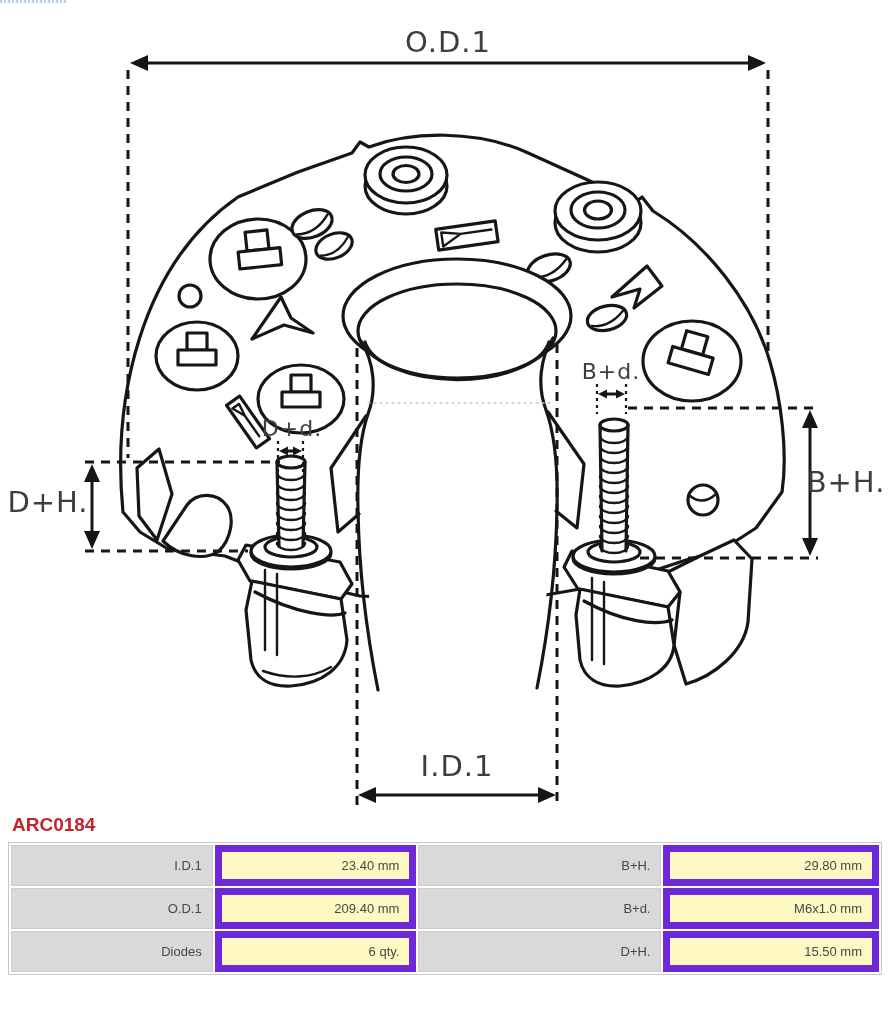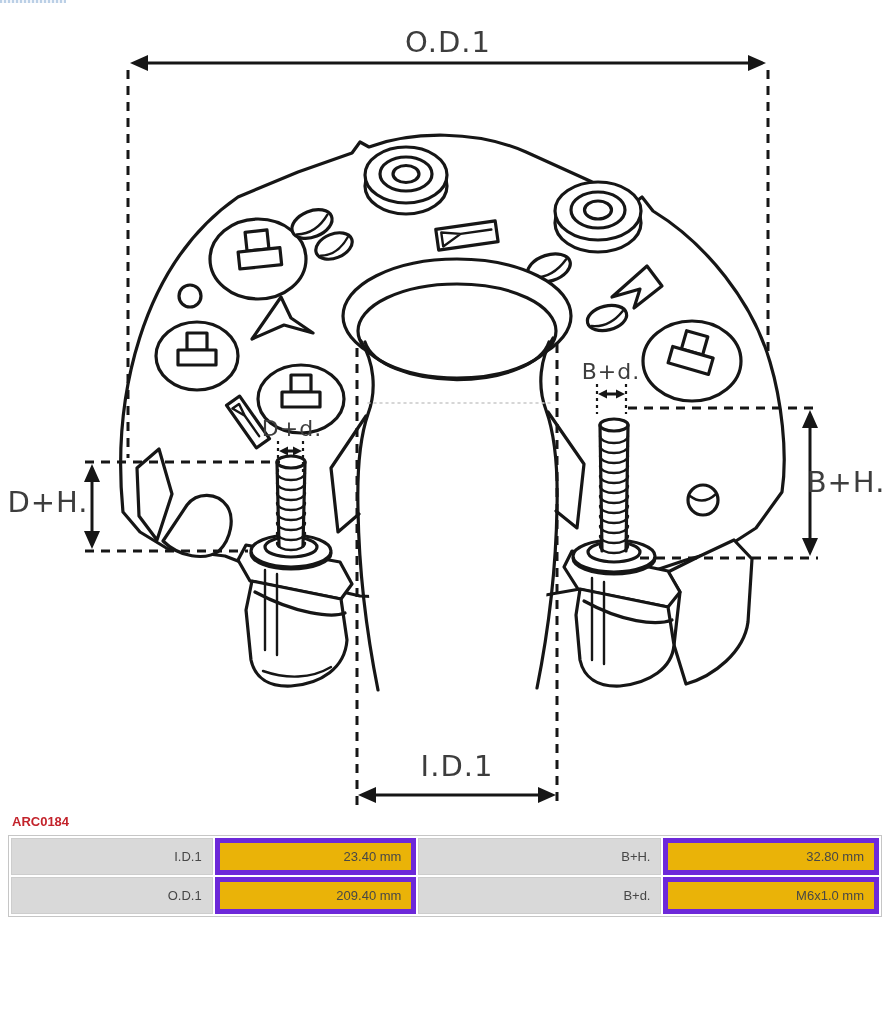--- a/index.html
+++ b/index.html
@@ -13,27 +13,27 @@
   svg .mask{fill:#fff;stroke:none;}
   svg .thin{stroke-width:2.4;}
   svg .dim{stroke:#161616;stroke-width:3;fill:none;stroke-linecap:butt;}
   svg .dash{stroke-dasharray:9 7;}
   svg .dot{stroke-dasharray:3 4;stroke-width:2.2;}
   svg .head{fill:#161616;stroke:none;}
   svg text{fill:#3d3d3d;font-family:"DejaVu Sans",sans-serif;letter-spacing:1px;}
   svg .biglbl{font-size:29px;}
   svg .smlbl{font-size:22px;}
   .faint{stroke:#c9c9c9;stroke-width:1.5;stroke-dasharray:2 4;fill:none;}
-  h2.partno{margin:2px 0 6px 12px;font-size:13px;font-weight:600;}
+  h2.partno{margin:2px 0 6px 12px;font-size:19px;font-weight:600;}
   table.spec{width:874px;margin:0 8px;border-collapse:separate;border-spacing:2px;
              border:1px solid #c6c6c6;background:#fff;table-layout:fixed;}
   table.spec td{height:27px;padding:0 10px 0 4px;text-align:right;font-size:13px;color:#474747;
              overflow:hidden;white-space:nowrap;}
   td.lbl{background:#d9d9d9;border:1px solid #cdcdcd;}
-  td.val{background:#eab308;border:5px solid #6d28d9;}
+  td.val{background:#fef9c3;border:7px solid #6d28d9;}
 </style>
 </head>
 <body>
 
 <div class="page">
   <div class="edge-artifact"></div>
 
   <svg class="drawing" width="890" height="812" viewBox="0 0 890 812">
 
     <g class="part">
@@ -220,23 +220,29 @@
         <col style="width:23.4%">
         <col style="width:23.4%">
         <col style="width:28.2%">
         <col style="width:25%">
       </colgroup>
     <tbody>
       <tr>
         <td class="lbl">I.D.1</td>
         <td class="val">23.40 mm</td>
         <td class="lbl">B+H.</td>
-        <td class="val">32.80 mm</td>
+        <td class="val">29.80 mm</td>
       </tr>
       <tr>
         <td class="lbl">O.D.1</td>
         <td class="val">209.40 mm</td>
         <td class="lbl">B+d.</td>
         <td class="val">M6x1.0 mm</td>
       </tr>
+      <tr>
+        <td class="lbl">Diodes</td>
+        <td class="val">6 qty.</td>
+        <td class="lbl">D+H.</td>
+        <td class="val">15.50 mm</td>
+      </tr>
     </tbody>
   </table>
 </div>
 
 </body></html>

